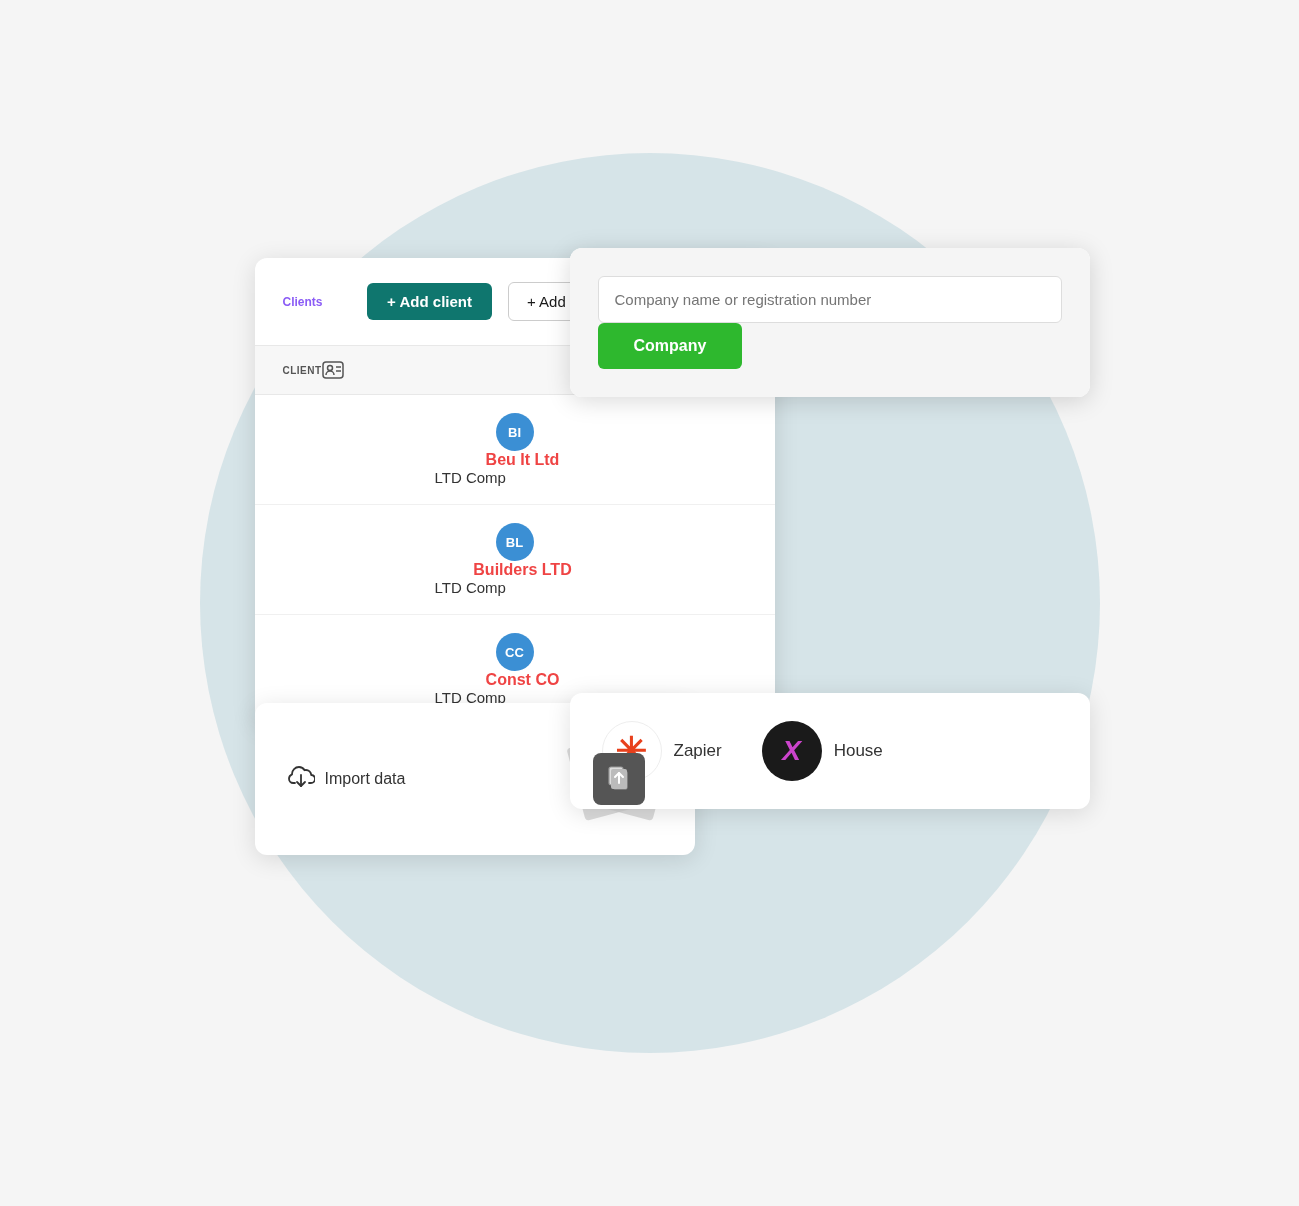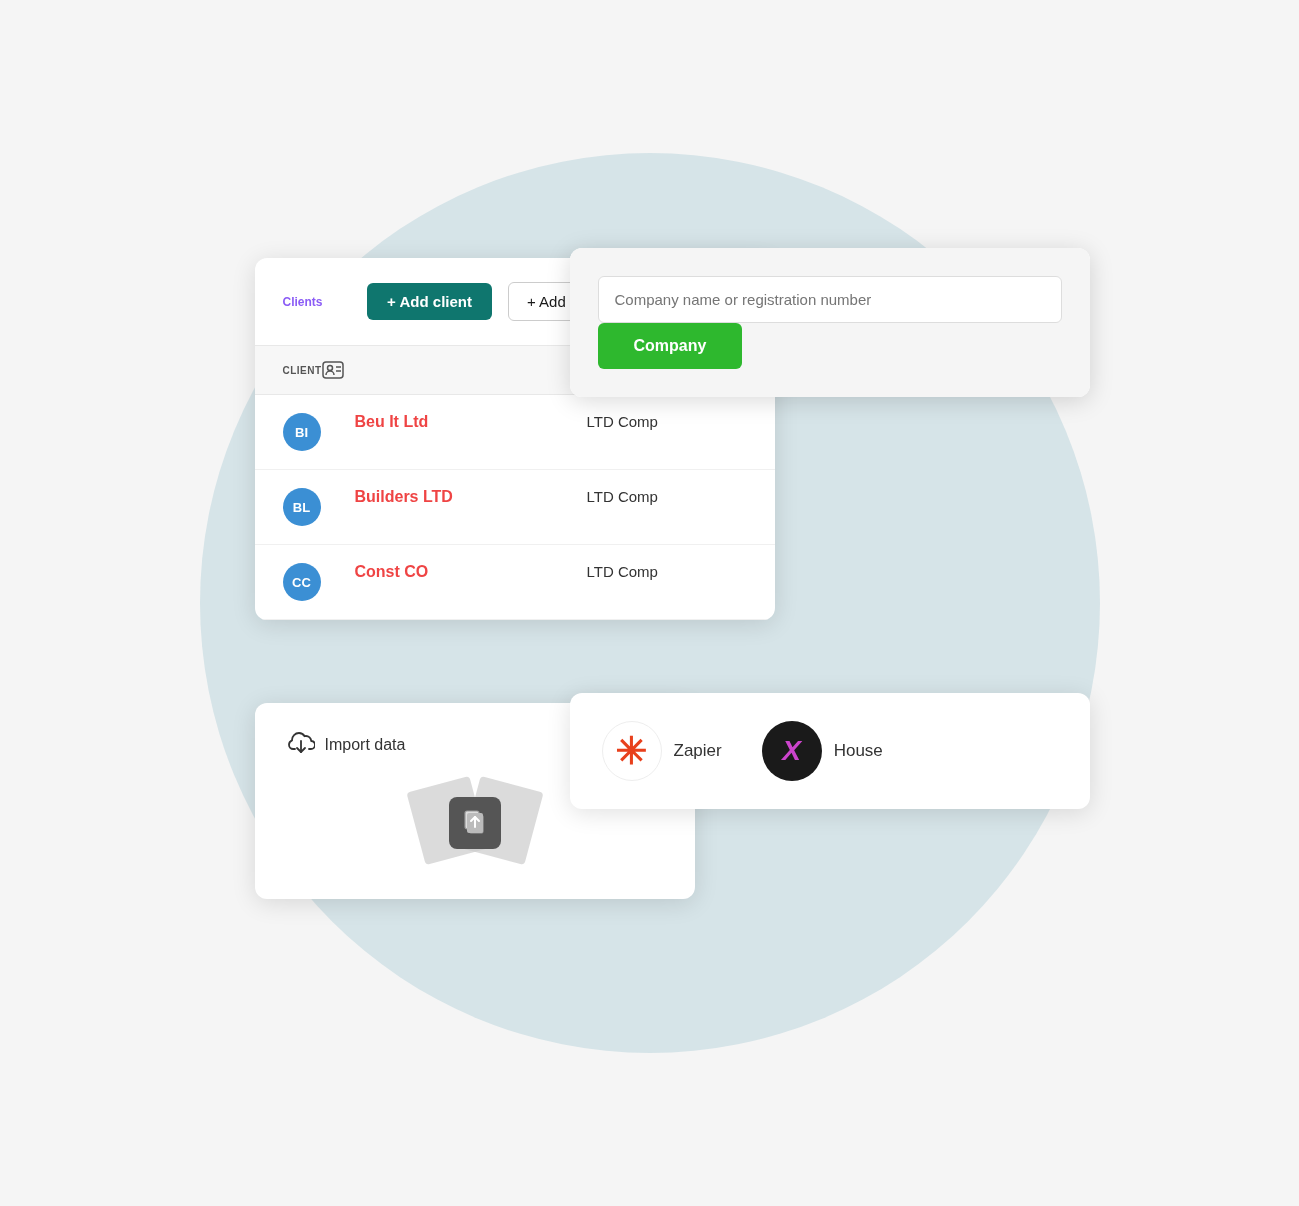--- a/index.html
+++ b/index.html
@@ -118,24 +118,25 @@
     }
 
     .table-icon {
       display: inline-flex;
       align-items: center;
       justify-content: center;
     }
 
     .client-row {
       display: flex;
-      align-items: flex-start;
+      align-items: center;
       padding: 18px 28px;
       border-bottom: 1px solid #f0f0f0;
-      gap: 18px;
+      gap: 0;
+      flex-direction: column;
     }
 
     .client-avatar {
       width: 38px;
       height: 38px;
       border-radius: 50%;
       background: #3b8fd4;
       color: #fff;
       display: flex;
       align-items: center;
@@ -163,21 +164,21 @@
     .import-card {
       position: absolute;
       top: 550px;
       left: 55px;
       width: 440px;
       background: #fff;
       border-radius: 12px;
       box-shadow: 0 4px 24px rgba(0,0,0,0.12);
       padding: 28px 32px;
       display: flex;
-      flex-direction: column;
+      flex-direction: row;
       align-items: center;
       gap: 16px;
     }
 
     .import-header {
       display: flex;
       align-items: center;
       gap: 10px;
       width: 100%;
     }

